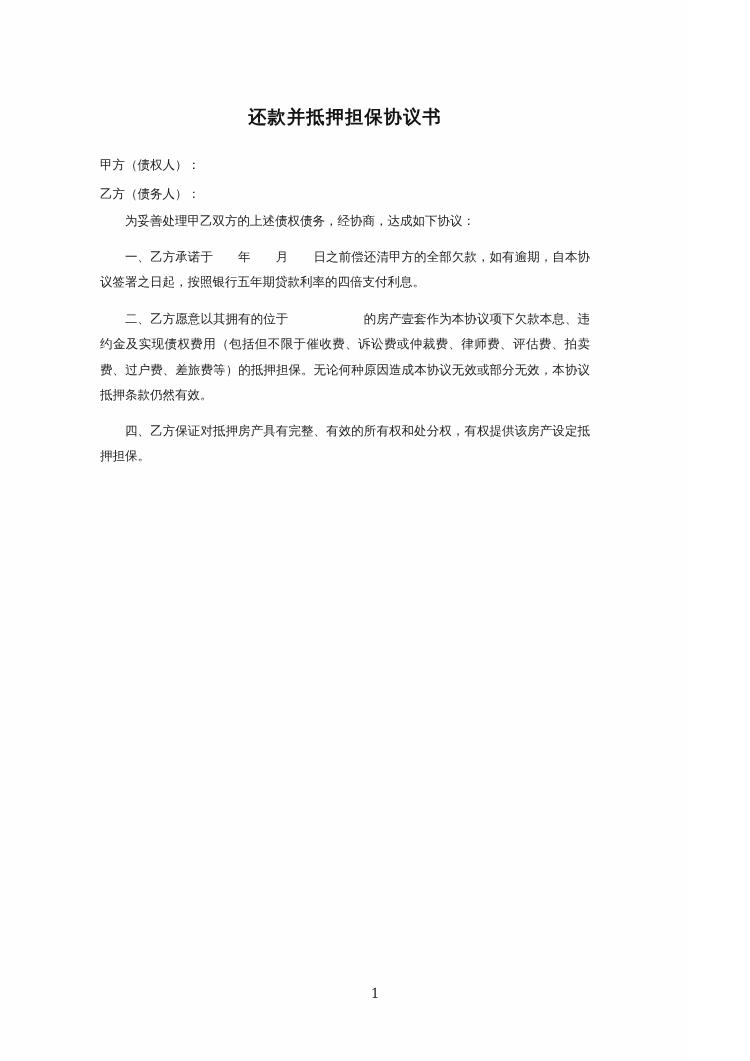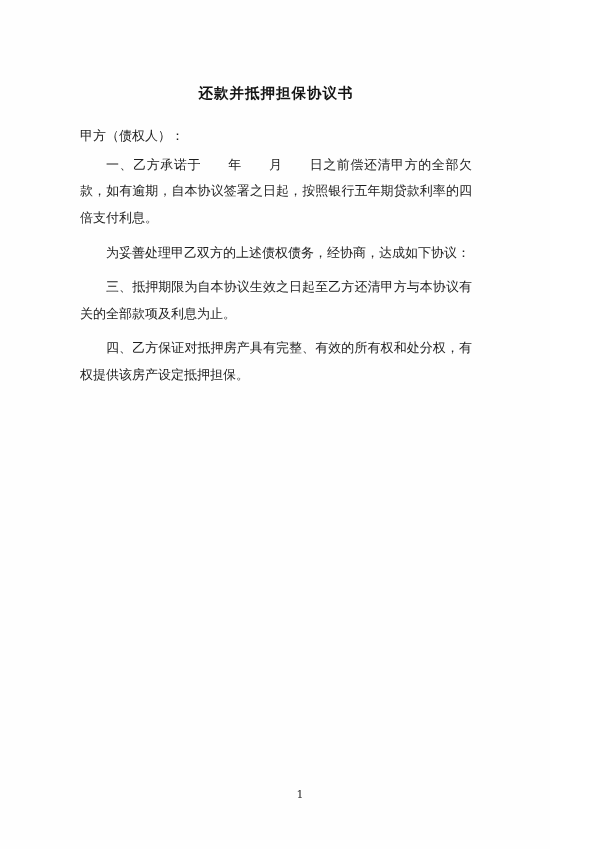--- a/index.html
+++ b/index.html
@@ -28,21 +28,21 @@
   .doc-title {
     text-align: center;
     font-size: 14.5px;
     letter-spacing: 1px;
     font-weight: 600;
     color: #141414;
     margin: 14px 0 20px 0;
     font-family: "DejaVu Serif", "Liberation Serif", serif;
   }
   .para {
-    font-size: 13px;
+    font-size: 10px;
     line-height: 2.05;
     color: #1d1d1d;
     margin: 0 0 8px 0;
     text-align: justify;
     text-justify: inter-ideograph;
     font-family: "DejaVu Serif", "Liberation Serif", serif;
   }
   .indent {
     text-indent: 2em;
   }
@@ -64,21 +64,22 @@
   }
 </style>
 </head>
 <body>
 
 <div class="page">
 
   <div class="doc-title">还款并抵押担保协议书</div>
 
   <p class="para flush tight">甲方（债权人）：</p>
+  <p class="para flush tight">乙方（债务人）：</p>
 
+  <p class="para indent">为妥善处理甲乙双方的上述债权债务，经协商，达成如下协议：</p>
   <p class="para indent">一、乙方承诺于　　年　　月　　日之前偿还清甲方的全部欠款，如有逾期，自本协议签署之日起，按照银行五年期贷款利率的四倍支付利息。</p>
-  <p class="para indent">为妥善处理甲乙双方的上述债权债务，经协商，达成如下协议：</p>
-  <p class="para indent">三、抵押期限为自本协议生效之日起至乙方还清甲方与本协议有关的全部款项及利息为止。</p>
+  <p class="para indent">二、乙方愿意以其拥有的位于　　　　　　的房产壹套作为本协议项下欠款本息、违约金及实现债权费用（包括但不限于催收费、诉讼费或仲裁费、律师费、评估费、拍卖费、过户费、差旅费等）的抵押担保。无论何种原因造成本协议无效或部分无效，本协议抵押条款仍然有效。</p>
   <p class="para indent">四、乙方保证对抵押房产具有完整、有效的所有权和处分权，有权提供该房产设定抵押担保。</p>
 
 </div>
 
 <div class="page-number">1</div>
 
 </body></html>

